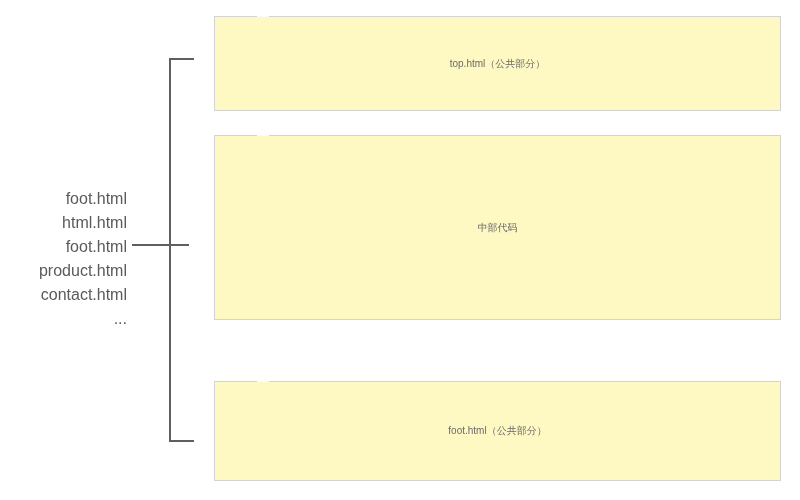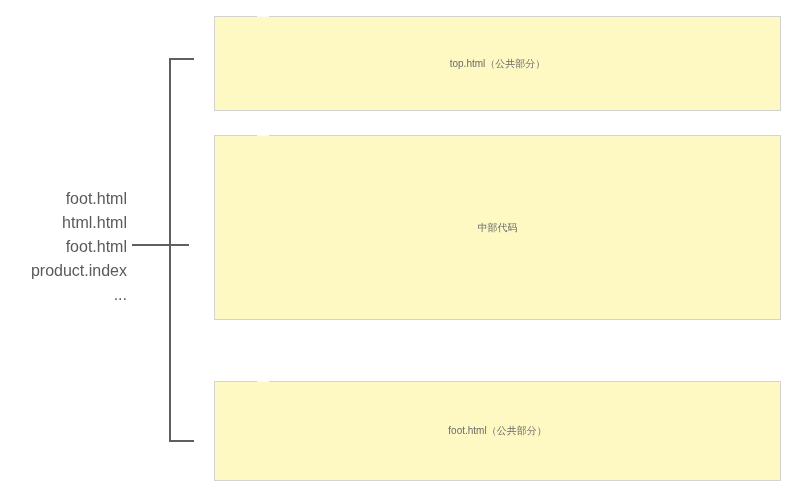--- a/index.html
+++ b/index.html
@@ -72,21 +72,22 @@
 </style>
 </head>
 <body>
 
 <div class="canvas">
 
   <div class="file-list">
     <div>foot.html</div>
     <div>html.html</div>
     <div>foot.html</div>
-    <div>product.index</div>
+    <div>product.html</div>
+    <div>contact.html</div>
     <div>...</div>
   </div>
 
   <div class="line connector-middle"></div>
   <div class="line bracket-vertical"></div>
   <div class="line bracket-top-tick"></div>
   <div class="line bracket-bottom-tick"></div>
 
   <div class="box box-top">
     <span>top.html（公共部分）</span>

